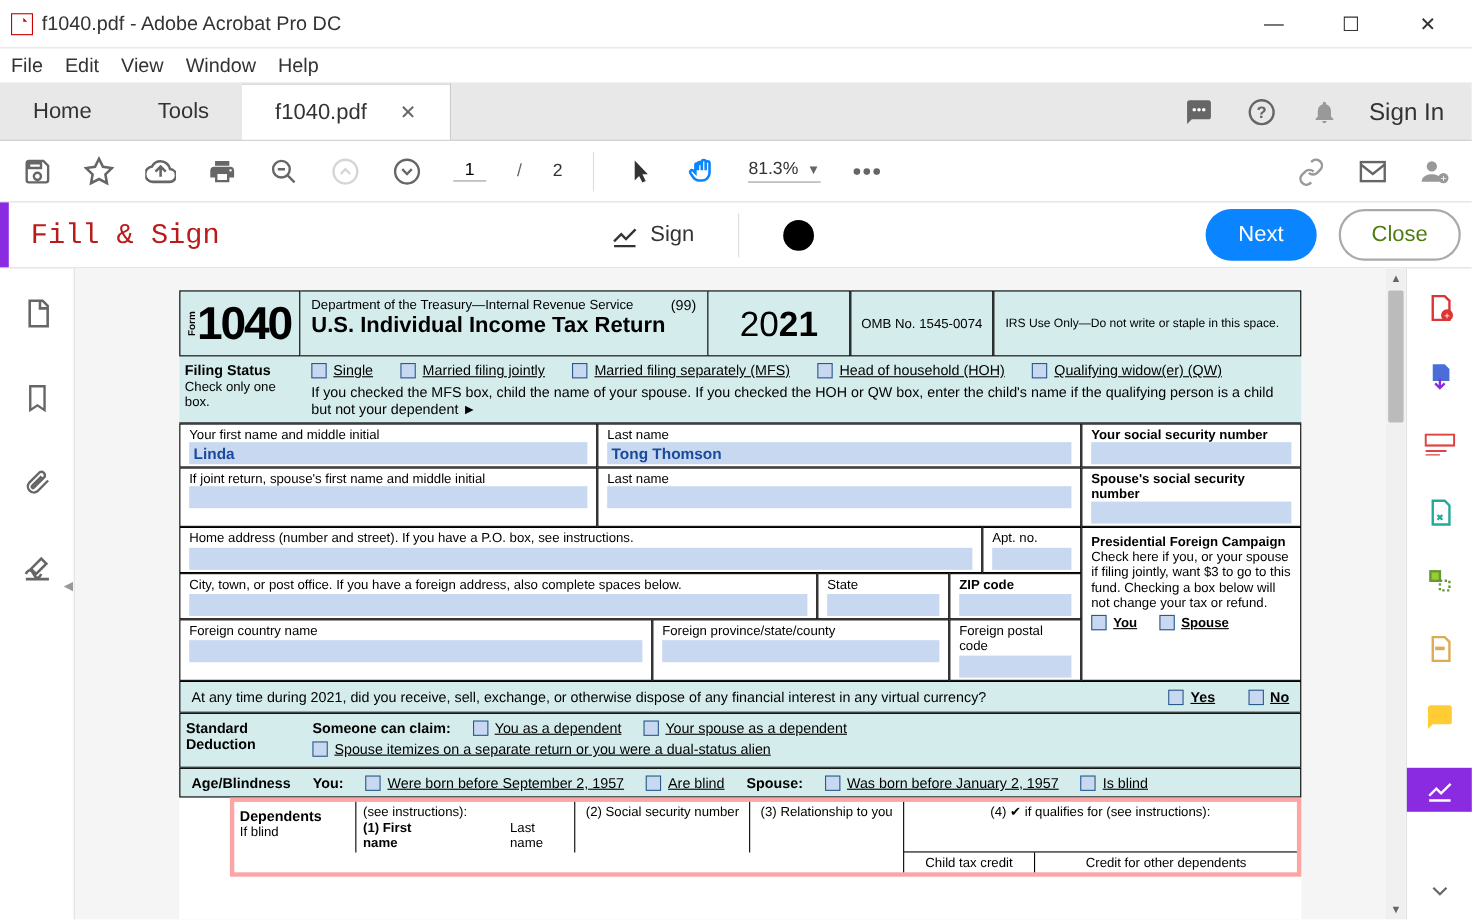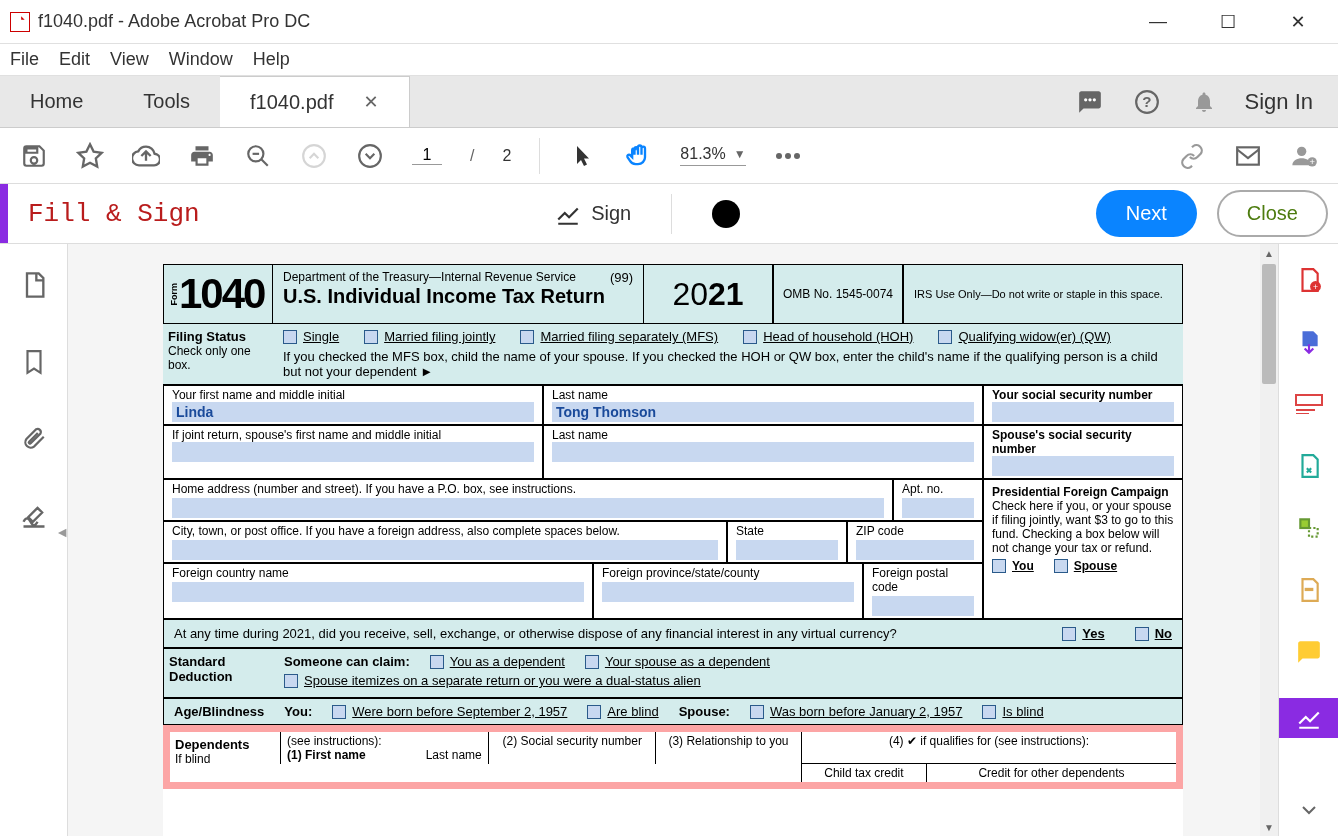--- a/index.html
+++ b/index.html
@@ -107,21 +107,21 @@
   .vc-q { flex: 1; }
   .vc-opts { display: flex; gap: 30px; }
   
   .std-row { background: #d4ecec; border: 1px solid #000; display: flex; }
   .std-left { width: 110px; padding: 5px; font-weight: bold; }
   .std-right { flex: 1; padding: 5px 10px; }
   .std-line { display: flex; align-items: center; gap: 20px; margin-bottom: 4px; }
   
   .age-row { background: #d4ecec; border: 1px solid #000; padding: 5px 10px; display: flex; align-items: center; gap: 20px; }
   
-  .dep-row { display: flex; border: 7px solid #fca5a5; }
+  .dep-row { display: flex; border: 4px solid #fca5a5; margin-left: 46px; }
   .dep-left { width: 110px; padding: 5px; font-weight: bold; }
   .dep-grid { flex: 1; display: grid; grid-template-columns: 1fr 0.8fr 0.7fr 0.6fr 1.2fr; font-size: 12px; }
   .dep-cell { border-left: 1px solid #000; padding: 2px 6px; text-align: center; }
 </style>
 </head>
 <body>
 
 <div class="titlebar">
   <div class="titlebar-icon">
     <svg viewBox="0 0 24 24">
@@ -408,21 +408,21 @@
 
           <div class="addr-row">
             <div class="addr-cell" style="flex:1;">
               <div class="name-label">City, town, or post office. If you have a foreign address, also complete spaces below.</div>
               <span class="addr-input"></span>
             </div>
             <div class="addr-cell" style="width:120px;">
               <div class="name-label">State</div>
               <span class="addr-input"></span>
             </div>
-            <div class="addr-cell" style="width:136px;">
+            <div class="addr-cell" style="width:120px;font-weight:bold;">
               <div class="name-label">ZIP code</div>
               <span class="addr-input"></span>
             </div>
           </div>
 
           <div class="addr-row">
             <div class="addr-cell" style="flex:1;">
               <div class="name-label">Foreign country name</div>
               <span class="addr-input"></span>
             </div>

